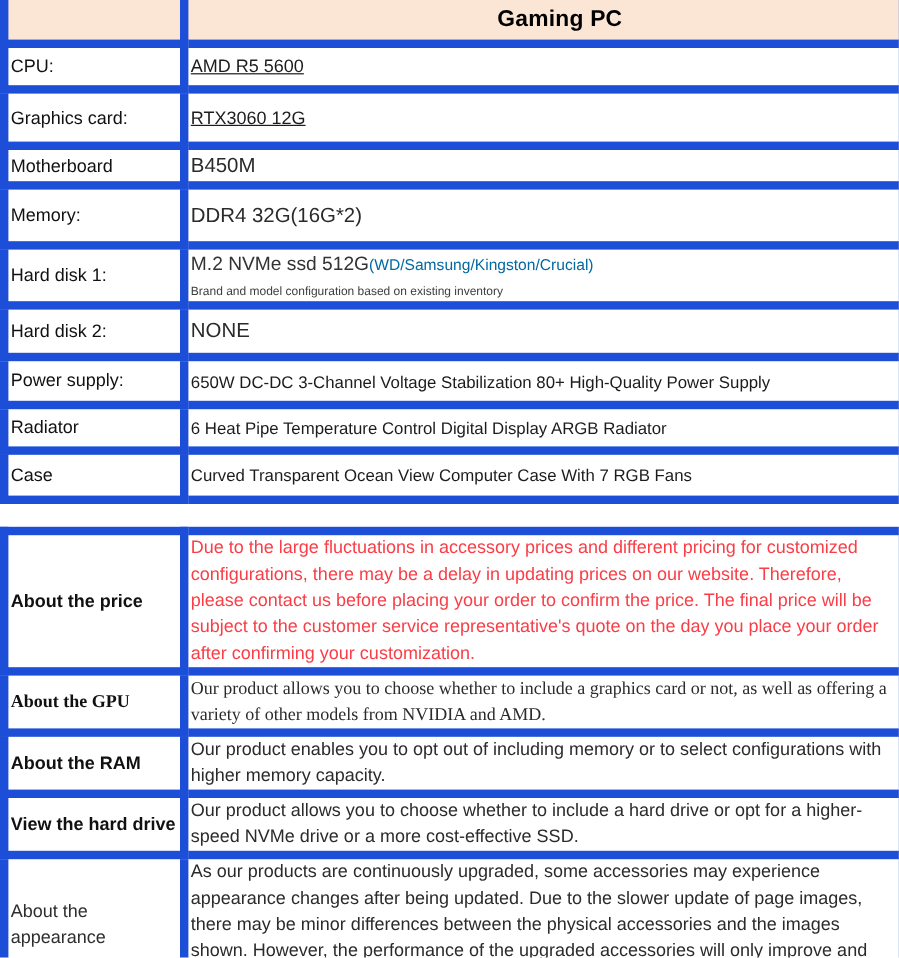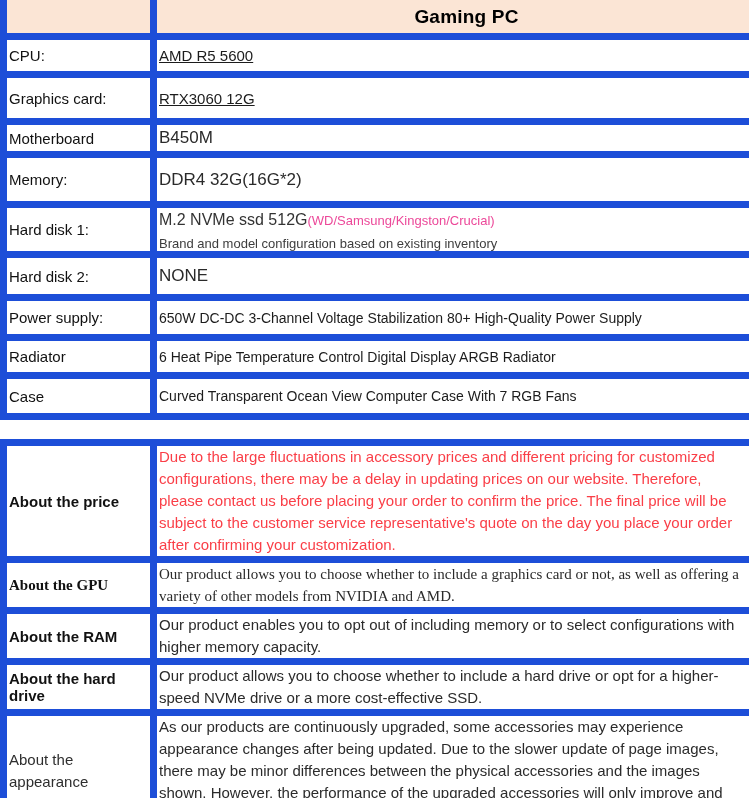--- a/index.html
+++ b/index.html
@@ -24,22 +24,22 @@
   .val{padding:0 2px;color:#1c1c1c;}
   .v-md{font-size:15px;text-decoration:underline;}
   .v-lg{font-size:17px;color:#2a2a2a;}
   .v-sm{font-size:14px;}
 
   .r-cpu{height:38px;} .r-gpu{height:47px;} .r-mb{height:33px;}
   .r-mem{height:50px;} .r-hd1{height:50px;} .r-hd2{height:43px;}
   .r-psu{height:40px;} .r-rad{height:38px;} .r-case{height:41px;}
 
   .hd1-main{font-size:16px;color:#333;line-height:20px;margin-top:2px;}
-  .hd1-paren{font-size:13px;color:#ec4899;}
-  .hd1-note{font-size:13px;color:#3d3d3d;margin-top:5px;line-height:15px;}
+  .hd1-paren{font-size:13px;color:#0369a1;}
+  .hd1-note{font-size:10px;color:#3d3d3d;margin-top:5px;line-height:15px;}
 
   
   .notes-table{margin-top:19px;border:2px solid #000;}
   .notes-table .lbl{font-weight:bold;font-size:15px;padding:0 2px;}
   .notes-table .plain-lbl{font-weight:normal;color:#2e2e2e;}
   .plain-lbl .narrow{display:block;width:92px;line-height:22px;}
   .note-text{padding:0 2px;font-size:15px;line-height:22px;color:#2b2b2b;}
   .red-text{color:#fa3e47;}
   .n-price{height:110px;} .n-gpu{height:45px;font-family:Liberation Serif, serif;} .n-ram{height:45px;}
   .n-hd{height:45px;} .n-app{height:111px;}
@@ -111,21 +111,21 @@
   </tr>
   <tr class="n-gpu">
     <td class="lbl">About the GPU</td>
     <td class="note-text">Our product allows you to choose whether to include a graphics card or not, as well as offering a variety of other models from NVIDIA and AMD.</td>
   </tr>
   <tr class="n-ram">
     <td class="lbl">About the RAM</td>
     <td class="note-text">Our product enables you to opt out of including memory or to select configurations with higher memory capacity.</td>
   </tr>
   <tr class="n-hd">
-    <td class="lbl">About the hard drive</td>
+    <td class="lbl">View the hard drive</td>
     <td class="note-text">Our product allows you to choose whether to include a hard drive or opt for a higher-speed NVMe drive or a more cost-effective SSD.</td>
   </tr>
   <tr class="n-app">
     <td class="lbl plain-lbl">
           <span class="narrow">About the appearance</span>
         </td>
     <td class="note-text">As our products are continuously upgraded, some accessories may experience appearance changes after being updated. Due to the slower update of page images, there may be minor differences between the physical accessories and the images shown. However, the performance of the upgraded accessories will only improve and will not decrease. Please feel free to use them without any concerns.</td>
   </tr>
 </tbody>
   </table>

